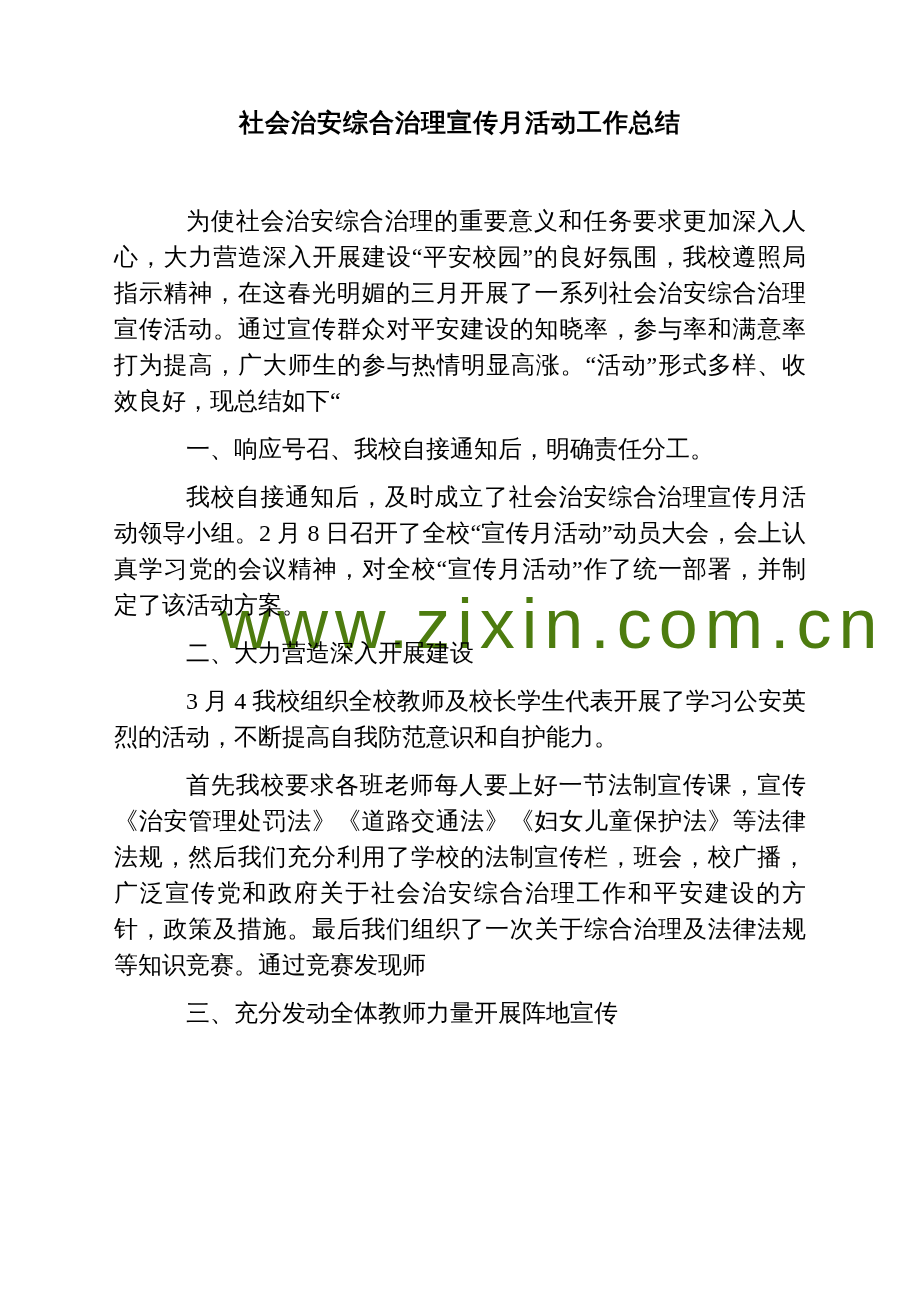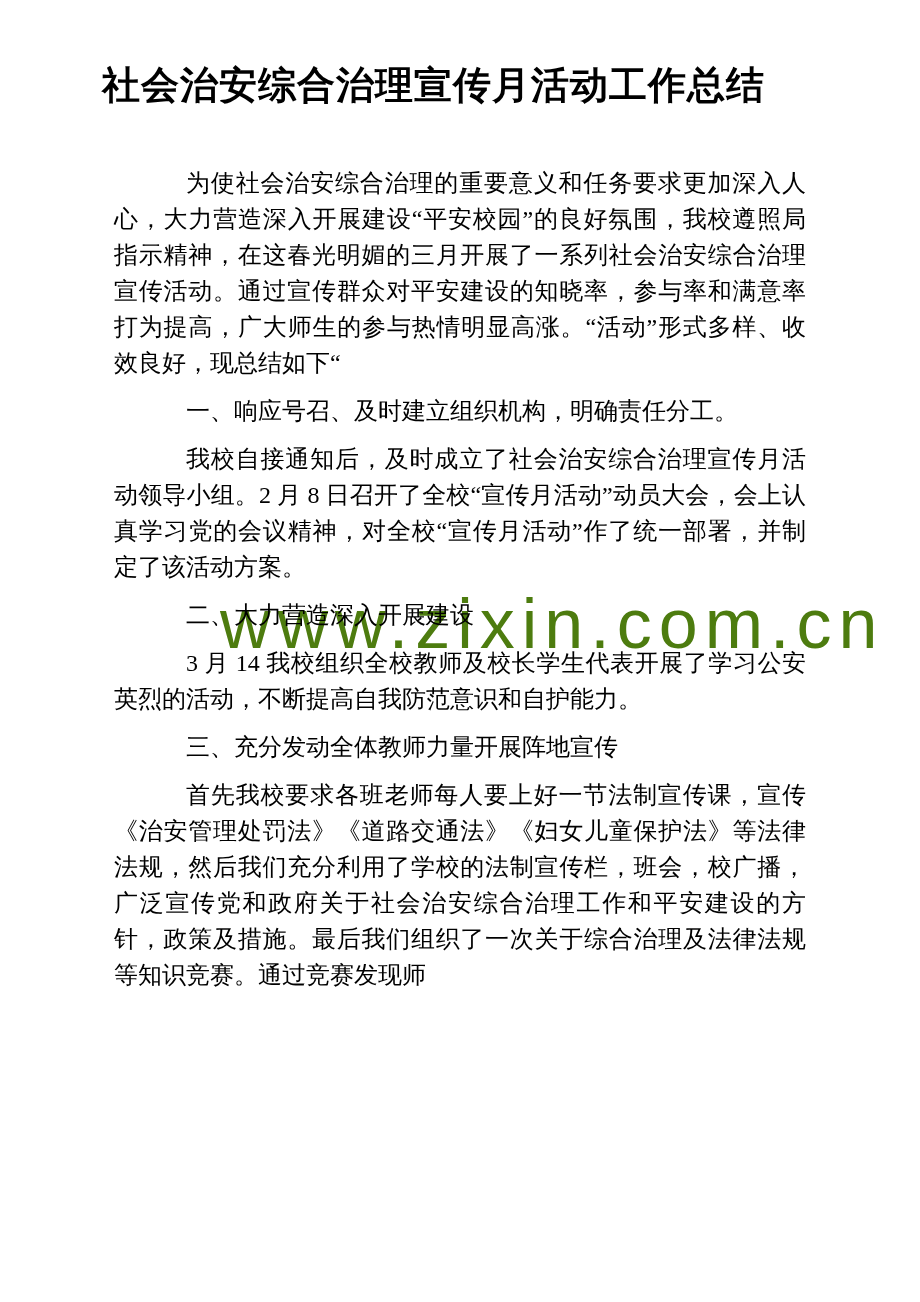--- a/index.html
+++ b/index.html
@@ -32,22 +32,23 @@
     color: #4d7c0f;
     white-space: nowrap;
     user-select: none;
   }
   .content {
     position: relative;
     z-index: 1;
     padding: 0 102px;
   }
   .doc-title {
-    padding-top: 65px;
-    font-size: 38px;
+    padding-top: 103px;
+    text-align: center;
+    font-size: 25px;
     font-weight: bold;
     line-height: 40px;
     letter-spacing: 1px;
   }
   .body-text {
     margin-top: 60px;
   }
   p.para {
     margin: 12px;
     font-size: 24px;
@@ -65,27 +66,27 @@
   <div class="watermark">www.zixin.com.cn</div>
 
   <div class="content">
 
     <div class="doc-title">社会治安综合治理宣传月活动工作总结</div>
 
     <div class="body-text">
 
       <p class="para">为使社会治安综合治理的重要意义和任务要求更加深入人心，大力营造深入开展建设“平安校园”的良好氛围，我校遵照局指示精神，在这春光明媚的三月开展了一系列社会治安综合治理宣传活动。通过宣传群众对平安建设的知晓率，参与率和满意率打为提高，广大师生的参与热情明显高涨。“活动”形式多样、收效良好，现总结如下“</p>
 
-      <p class="para">一、响应号召、及时建立组织机构，明确责任分工。</p>
+      <p class="para">一、响应号召、我校自接通知后，明确责任分工。</p>
 
       <p class="para">我校自接通知后，及时成立了社会治安综合治理宣传月活动领导小组。2 月 8 日召开了全校“宣传月活动”动员大会，会上认真学习党的会议精神，对全校“宣传月活动”作了统一部署，并制定了该活动方案。</p>
 
       <p class="para">二、大力营造深入开展建设</p>
 
-      <p class="para">3 月 14 我校组织全校教师及校长学生代表开展了学习公安英烈的活动，不断提高自我防范意识和自护能力。</p>
+      <p class="para">3 月 4 我校组织全校教师及校长学生代表开展了学习公安英烈的活动，不断提高自我防范意识和自护能力。</p>
+
+      <p class="para">首先我校要求各班老师每人要上好一节法制宣传课，宣传《治安管理处罚法》《道路交通法》《妇女儿童保护法》等法律法规，然后我们充分利用了学校的法制宣传栏，班会，校广播，广泛宣传党和政府关于社会治安综合治理工作和平安建设的方针，政策及措施。最后我们组织了一次关于综合治理及法律法规等知识竞赛。通过竞赛发现师</p>
 
       <p class="para">三、充分发动全体教师力量开展阵地宣传</p>
-
-      <p class="para">首先我校要求各班老师每人要上好一节法制宣传课，宣传《治安管理处罚法》《道路交通法》《妇女儿童保护法》等法律法规，然后我们充分利用了学校的法制宣传栏，班会，校广播，广泛宣传党和政府关于社会治安综合治理工作和平安建设的方针，政策及措施。最后我们组织了一次关于综合治理及法律法规等知识竞赛。通过竞赛发现师</p>
 
     </div>
   </div>
 </div>
 
 </body></html>

